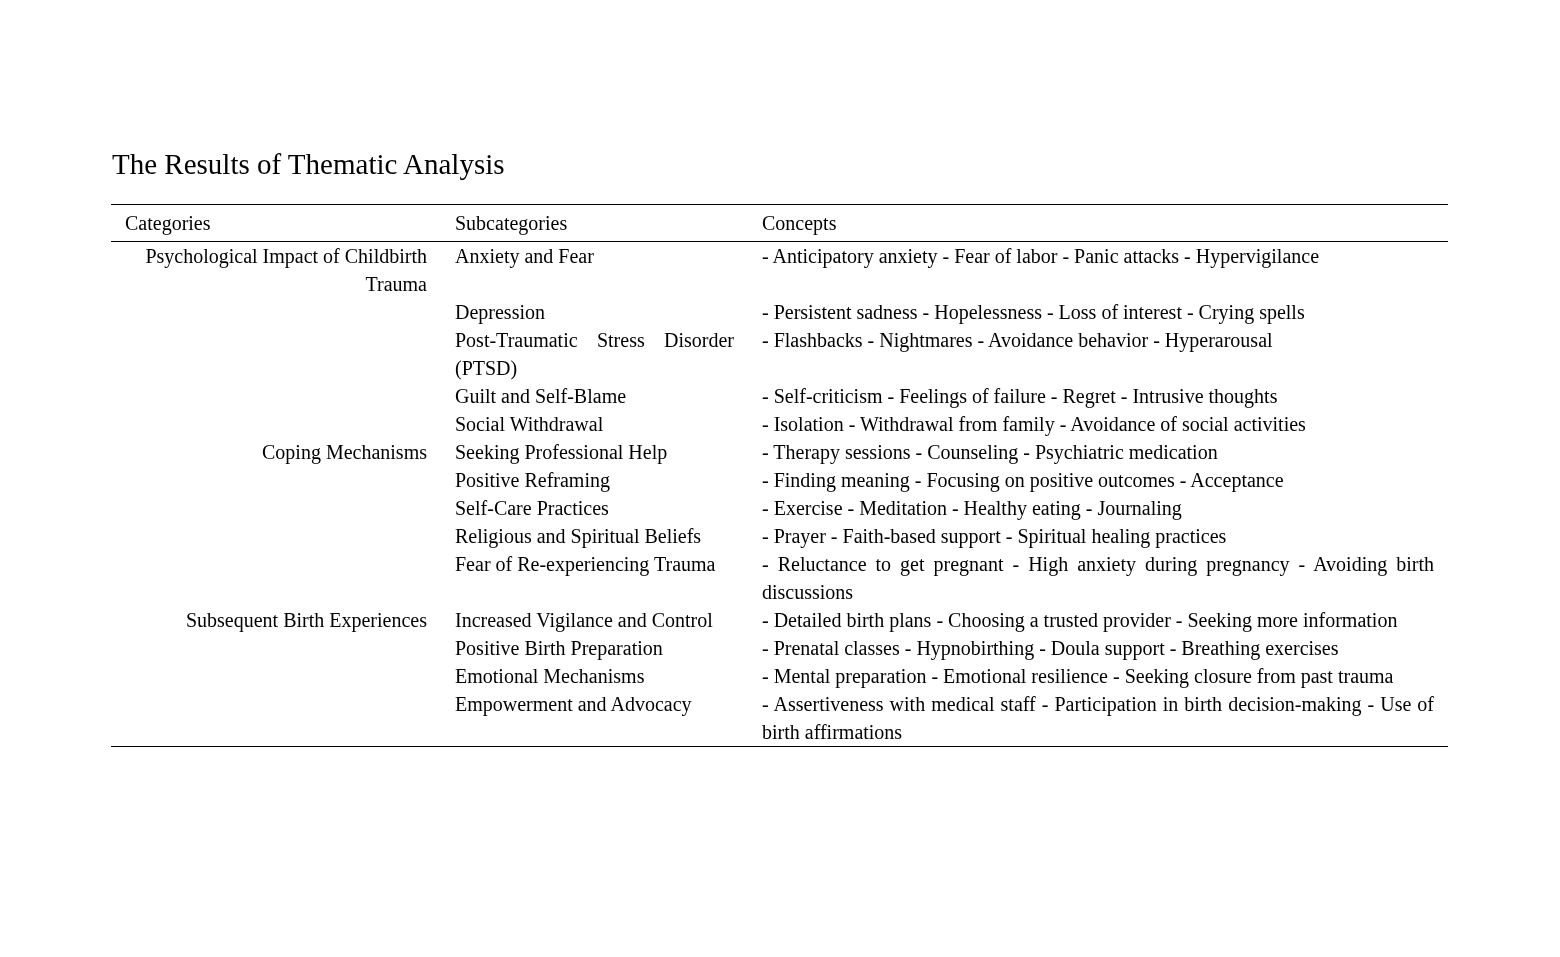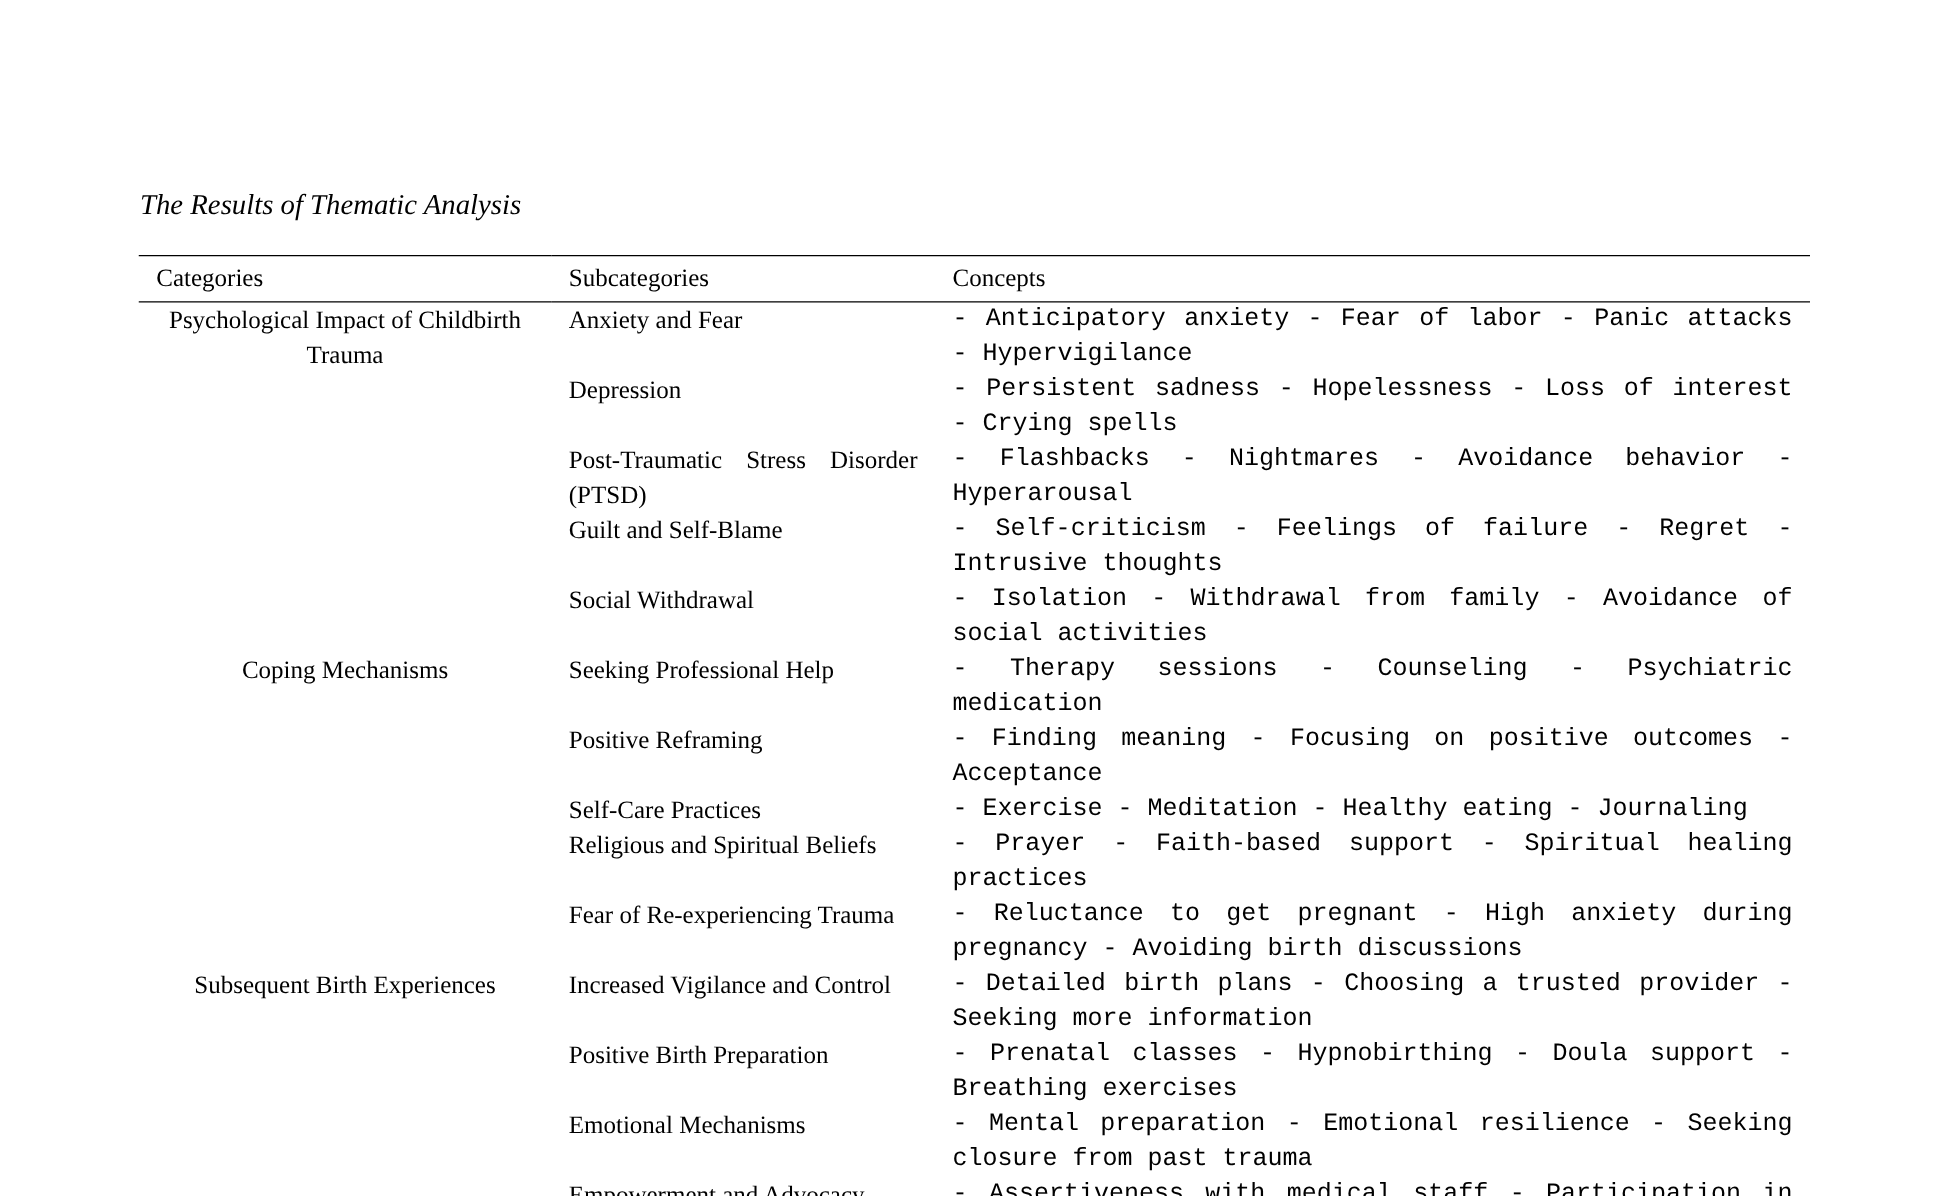--- a/index.html
+++ b/index.html
@@ -1,23 +1,23 @@
 <!DOCTYPE html>
 <html><head>
 <meta charset="utf-8">
 <style>
   html, body { margin: 0; padding: 0; background: #ffffff; }
   body { width: 1560px; height: 957px; position: relative; font-family: "Liberation Serif", serif; color: #000; }
-  .caption { position: absolute; left: 112px; top: 148px; font-size: 23px; font-style: italic; line-height: 32px; }
+  .caption { position: absolute; left: 112px; top: 148px; font-size: 29px; line-height: 32px; }
   table { position: absolute; left: 111px; top: 204px; width: 1337px; border-collapse: collapse; font-size: 20px; line-height: 28px; }
   thead th { font-weight: normal; text-align: left; border-top: 1.3px solid #000; border-bottom: 1.3px solid #000; padding: 4px 14px; height: 28px; vertical-align: top; }
-  tbody td { padding: 0 14px; vertical-align: top; text-align: center; }
+  tbody td { padding: 0 14px; vertical-align: top; text-align: right; }
   tbody tr:last-child td { border-bottom: 1.3px solid #000; }
   td.sub { text-align: justify; }
-  td.con { text-align: justify; font-family: Liberation Mono, monospace; }
+  td.con { text-align: justify; }
   col.c1 { width: 330px; }
   col.c2 { width: 307px; }
   col.c3 { width: auto; }
 </style>
 </head>
 <body>
 
 <div class="caption">The Results of Thematic Analysis</div>
 
 <table>

